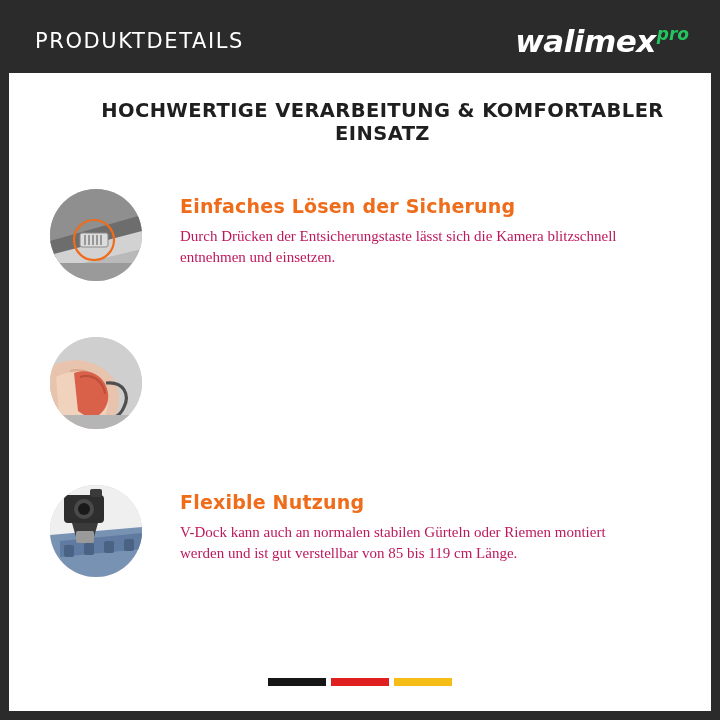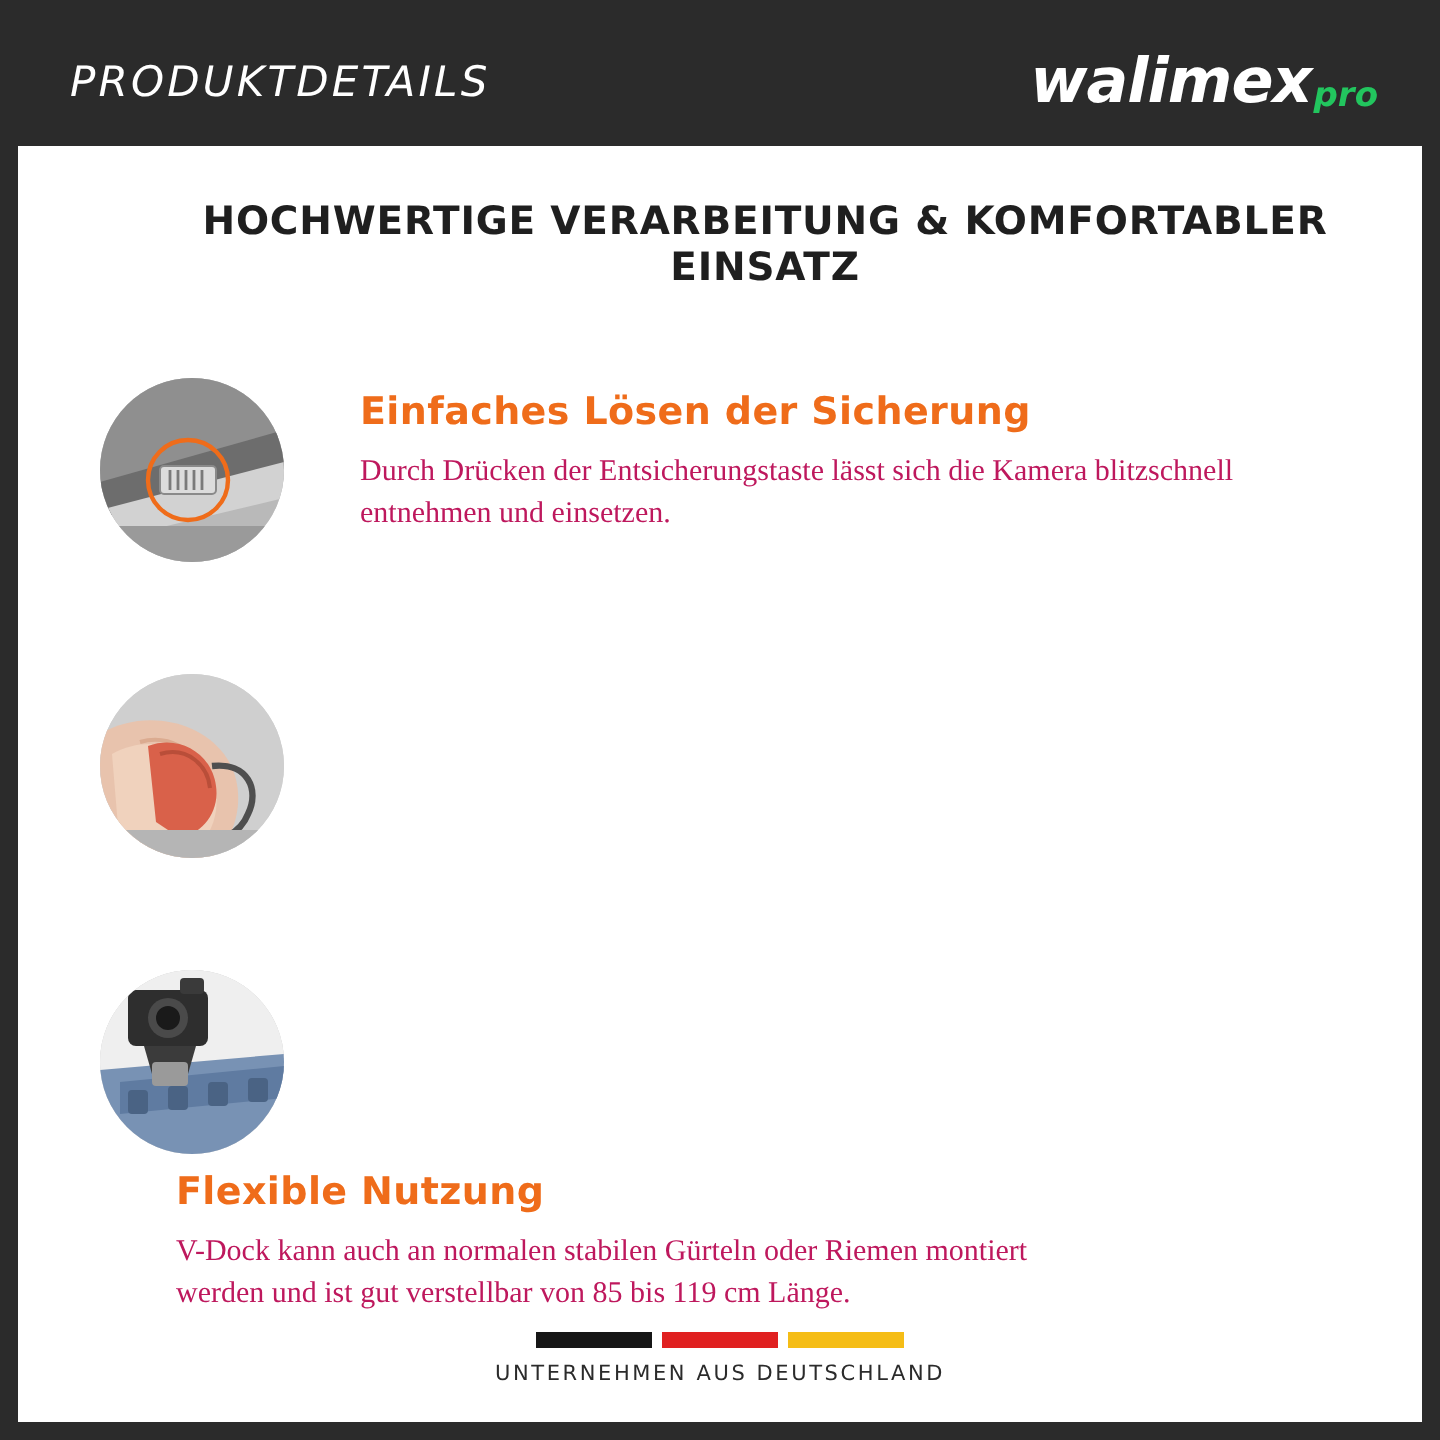--- a/index.html
+++ b/index.html
@@ -33,25 +33,24 @@
     justify-content: space-between;
     padding: 0 22px 0 26px;
     box-sizing: border-box;
   }
   .header-title {
     color: #ffffff;
     font-size: 21px;
     letter-spacing: 1.6px;
     font-weight: 400;
     font-family: "DejaVu Sans", sans-serif;
-    font-style: italic;
   }
   .brand {
     display: flex;
-    align-items: flex-end;
+    align-items: flex-start;
     color: #ffffff;
     font-family: "DejaVu Sans", sans-serif;
   }
   .brand-main {
     font-size: 31px;
     font-weight: bold;
     font-style: italic;
     letter-spacing: -0.5px;
     line-height: 1;
   }
@@ -80,21 +79,21 @@
   
   .features {
     margin-top: 42px;
     padding: 0 24px 0 41px;
   }
   .feature {
     display: flex;
     align-items: flex-start;
     margin-bottom: 54px;
   }
-  .feature:last-child { margin-bottom: 0; flex-direction: column; }
+  .feature:last-child { margin-bottom: 0; }
 
   .thumb {
     width: 92px;
     height: 92px;
     min-width: 92px;
     border-radius: 50%;
     overflow: hidden;
     background: #cfcfcf;
     position: relative;
     margin-top: 2px;
@@ -237,16 +236,15 @@
     </div>
 
   </div>
 
   <div class="footer">
     <div class="flag">
       <span class="black"></span>
       <span class="red"></span>
       <span class="gold"></span>
     </div>
-    <div class="footer-text">UNTERNEHMEN AUS DEUTSCHLAND</div>
   </div>
 
 </div>
 
 </body></html>

